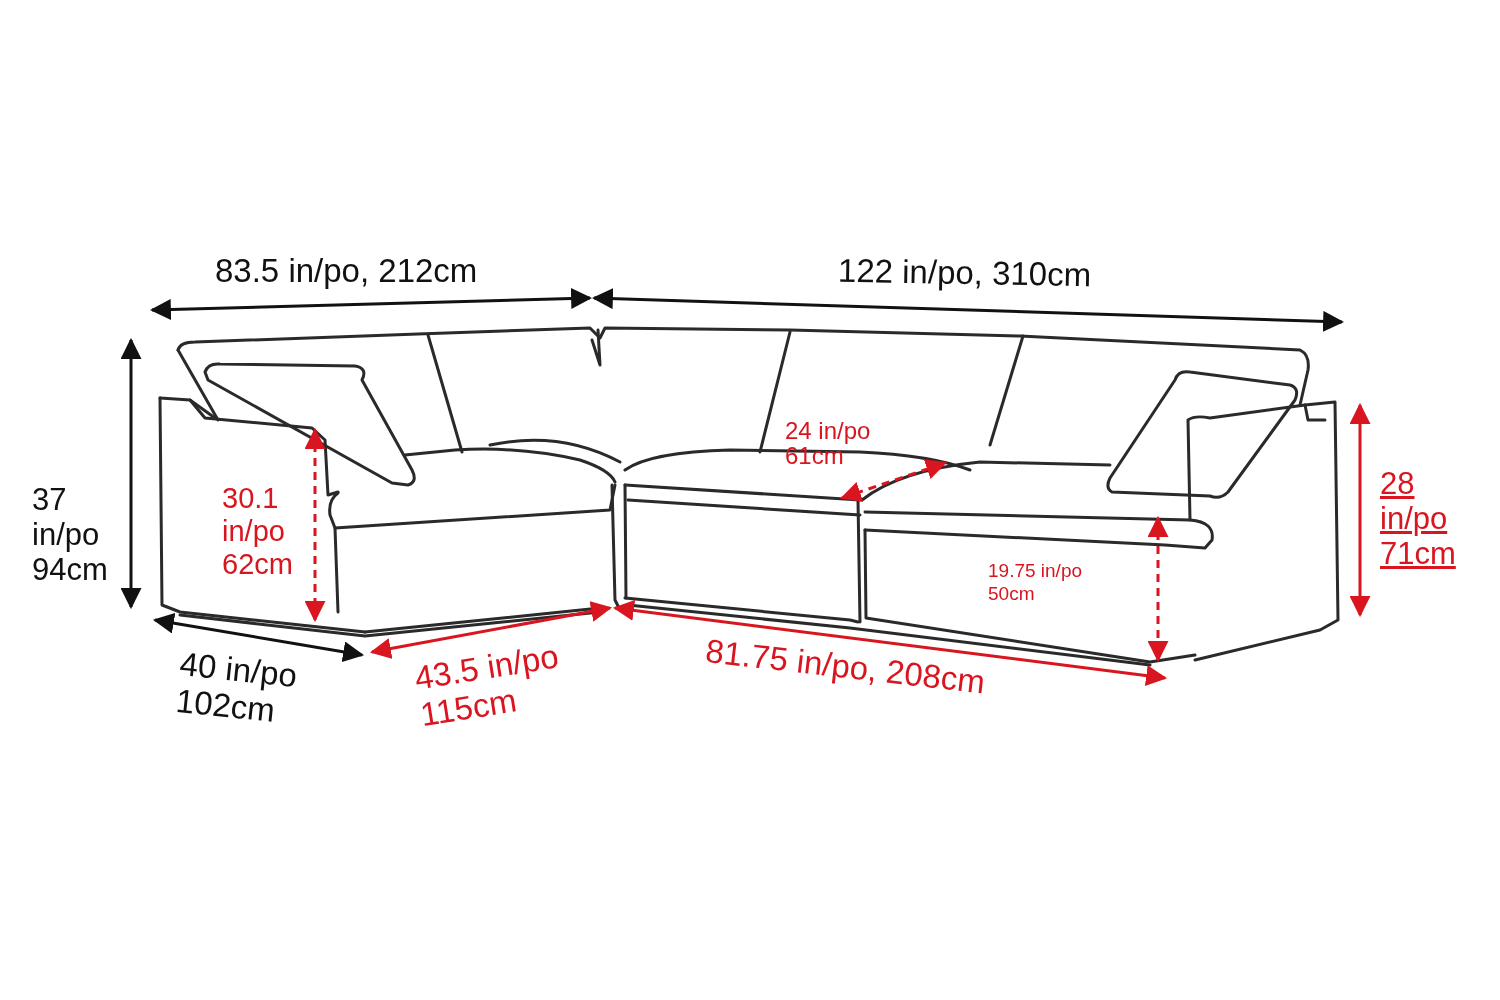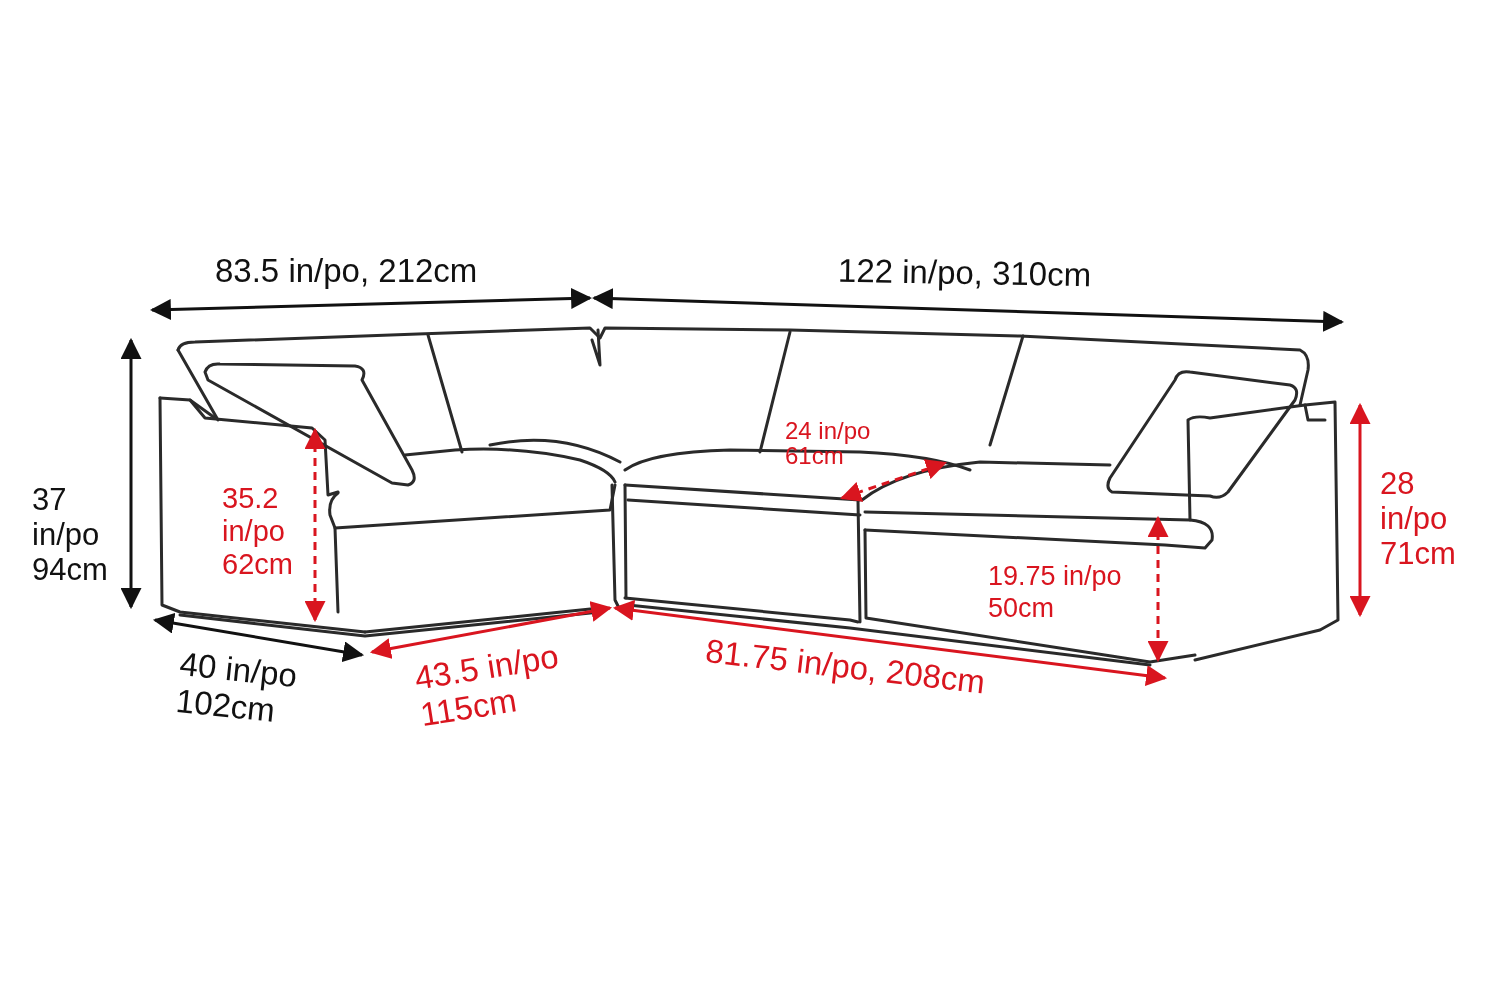--- a/index.html
+++ b/index.html
@@ -93,21 +93,21 @@
 
   <div class="lbl black" style="left:838px; top:254px; font-size:33px; transform:rotate(1deg);">122 in/po, 310cm</div>
 
   <div class="lbl black stack" style="left:32px; top:466px; font-size:31px;margin-top:16px;">
     <span>37</span>
     <span>in/po</span>
     <span>94cm</span>
   </div>
 
   <div class="lbl red stack" style="left:222px; top:482px; font-size:29px;">
-    <span>35.2</span>
+    <span>30.1</span>
     <span>in/po</span>
     <span>62cm</span>
   </div>
 
   <div class="lbl black stack" style="left:182px; top:645px; font-size:33px; transform:rotate(6deg); transform-origin:left top;">
     <span>40 in/po</span>
     <span>102cm</span>
   </div>
 
   <div class="lbl red stack" style="left:412px; top:660px; font-size:33px; transform:rotate(-9deg); transform-origin:left top;">
@@ -115,24 +115,24 @@
     <span>115cm</span>
   </div>
 
   <div class="lbl red" style="left:708px; top:632px; font-size:33px; transform:rotate(6.5deg); transform-origin:left top;">81.75 in/po, 208cm</div>
 
   <div class="lbl red stack" style="left:785px; top:418px; font-size:24px; line-height:1.05;">
     <span>24 in/po</span>
     <span>61cm</span>
   </div>
 
-  <div class="lbl red stack" style="left:988px; top:560px; font-size:27px; line-height:1.2;">
+  <div class="lbl red stack" style="left:988px; top:560px; font-size:19px; line-height:1.2;">
     <span>19.75 in/po</span>
     <span>50cm</span>
   </div>
 
-  <div class="lbl red stack" style="left:1380px; top:466px; font-size:31px;">
+  <div class="lbl red stack" style="left:1380px; top:466px; font-size:31px;text-decoration:underline;">
     <span>28</span>
     <span>in/po</span>
     <span>71cm</span>
   </div>
 
 </div>
 
 </body></html>

